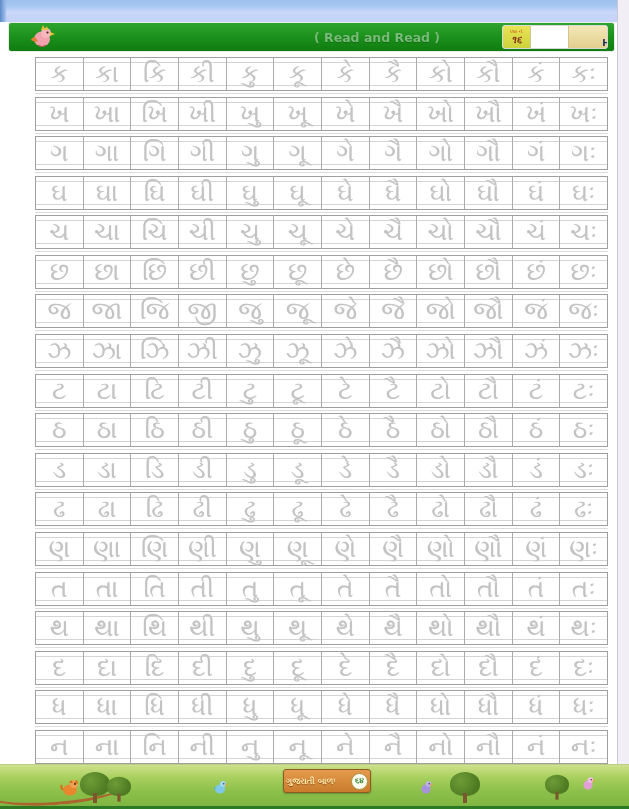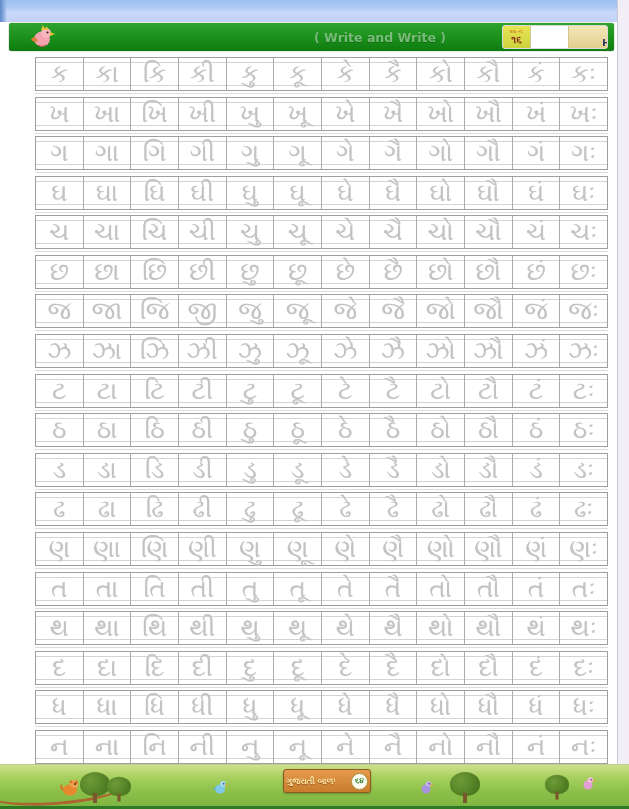--- a/index.html
+++ b/index.html
@@ -38,21 +38,21 @@
     text-shadow:0 1px 0 rgba(0,60,0,.35);white-space:nowrap;
   }
   .header-right-box{
     margin-left:auto;margin-right:6px;height:24px;width:106px;
     background:#ffffff;border-radius:3px;border:1px solid #d8d8d8;
     display:flex;align-items:stretch;overflow:hidden;box-sizing:border-box;
   }
   .page-badge{
     width:27px;background:linear-gradient(to bottom,#e8e455,#cdd23c);
     border-right:1px solid #c9c9a0;display:flex;flex-direction:column;
-    align-items:center;justify-content:center;line-height:1;cursor:default;
+    align-items:center;justify-content:center;line-height:1;cursor:default;font-style:italic;
   }
   .page-badge .pb-label{font-size:5px;color:#c05010;}
   .page-badge .pb-num{font-size:10px;font-weight:bold;color:#7c1f10;margin-top:1px;}
   .hl-button{
     margin-left:auto;width:38px;background:linear-gradient(to bottom,#f4e8b8,#e2cf8e);
     border-left:1px solid #d5c48e;display:flex;
     align-items:flex-end;justify-content:center;line-height:1;cursor:pointer;gap:44px;
   }
   .hl-button .hl-text{font-size:9px;font-weight:bold;color:#203060;letter-spacing:1px;margin-top:0px;}
   .hl-button svg{width:20px;height:11px;display:block;}
@@ -133,21 +133,21 @@
 <div class="header-bar">
   <svg class="mascot" viewBox="0 0 26 26">
     <ellipse cx="13" cy="15" rx="8" ry="7.5" fill="#f2a3ae"></ellipse>
     <circle cx="17" cy="9" r="5" fill="#f6b7be"></circle>
     <polygon points="21,8 26,10 21,12" fill="#e8c23a"></polygon>
     <circle cx="18.5" cy="8.5" r="1.1" fill="#502020"></circle>
     <path d="M7 14 Q3 12 2 16 Q6 19 9 17 Z" fill="#e07f38"></path>
     <polygon points="14,1 16,5 18,2 19,6 12,6" fill="#e8c23a"></polygon>
     <path d="M9 21 Q13 24 17 21" stroke="#b06050" stroke-width="1.2" fill="none"></path>
   </svg>
-  <div class="header-subtitle">( Write and Write )</div>
+  <div class="header-subtitle">( Read and Read )</div>
   <div class="header-right-box">
     <div class="page-badge">
       <span class="pb-label">પાઠ નં.</span>
       <span class="pb-num">૧૬</span>
     </div>
     <div class="hl-button">
       <svg viewBox="0 0 20 11">
         <polygon points="10,0 19,6 1,6" fill="#d43a2a"></polygon>
         <rect x="4" y="6" width="12" height="5" fill="#e8d27a" stroke="#a88030" stroke-width="0.5"></rect>
         <rect x="8.5" y="7.5" width="3" height="3.5" fill="#8a5a20"></rect>

